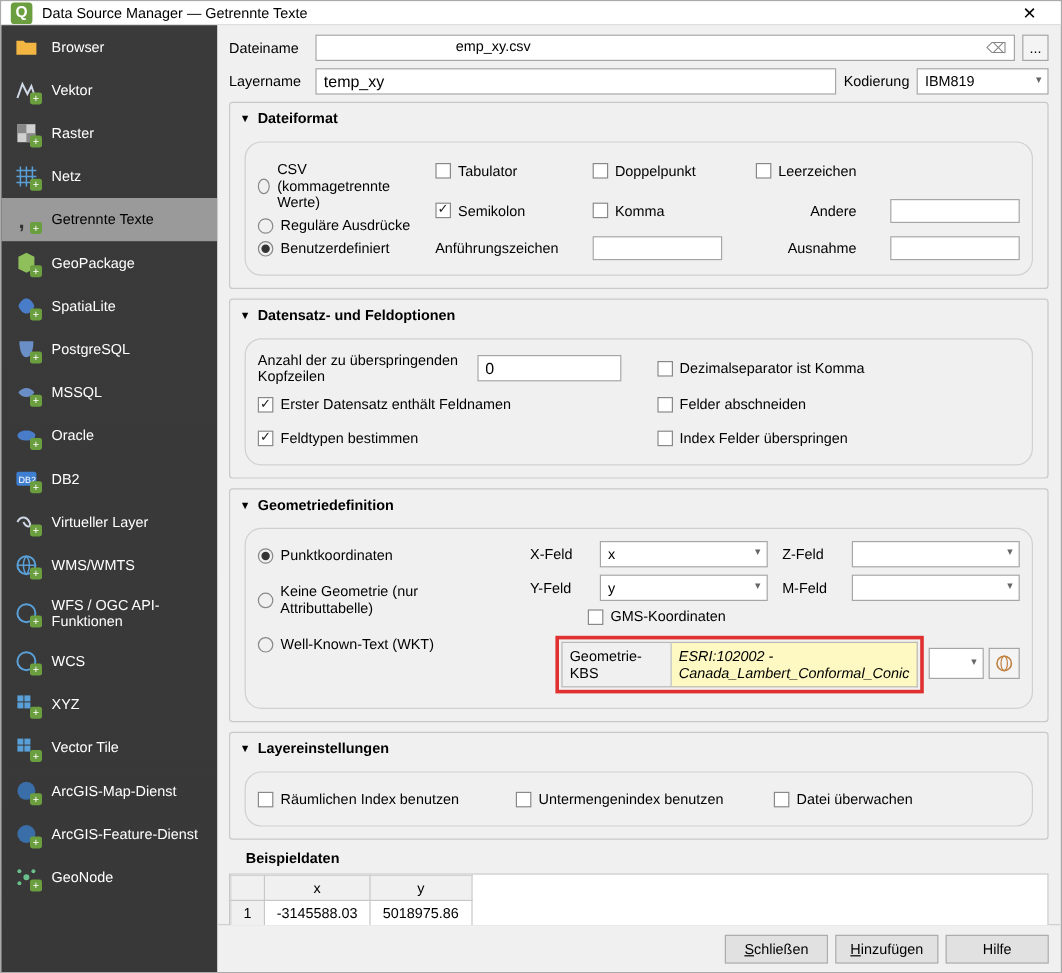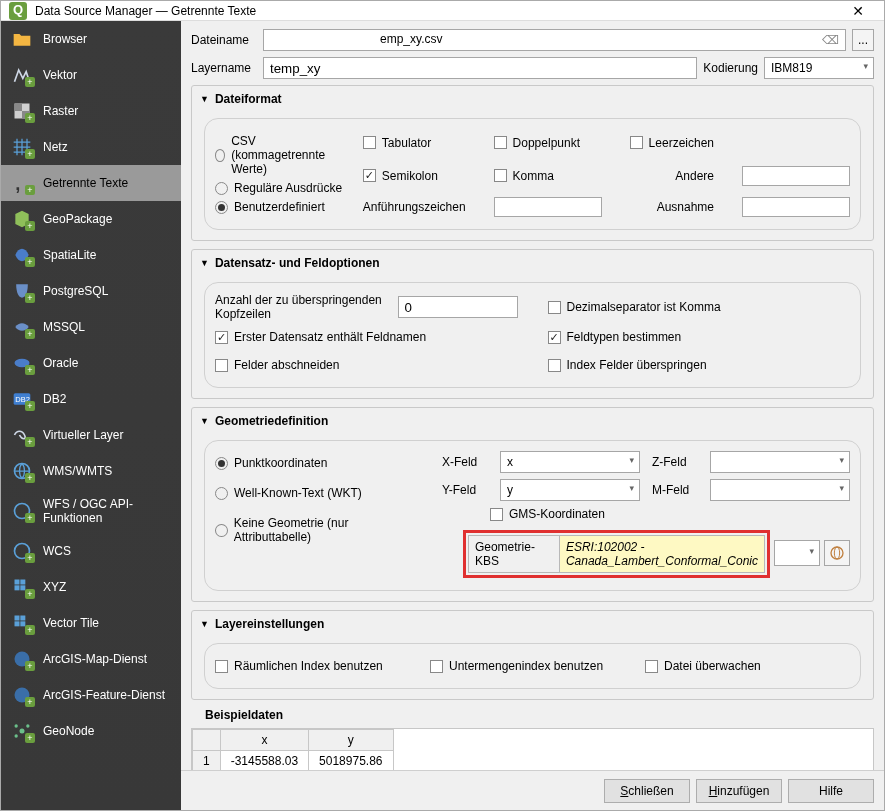--- a/index.html
+++ b/index.html
@@ -368,26 +368,26 @@
               </div>
               <div class="check">
                     <div class="cbox"></div>
                     <span>Dezimalseparator ist Komma</span>
                   </div>
               <div class="check">
                     <div class="cbox on"></div>
                     <span>Erster Datensatz enthält Feldnamen</span>
                   </div>
               <div class="check">
+                    <div class="cbox"></div>
+                    <span>Felder abschneiden</span>
+                  </div>
+              <div class="check">
                     <div class="cbox on"></div>
                     <span>Feldtypen bestimmen</span>
-                  </div>
-              <div class="check">
-                    <div class="cbox"></div>
-                    <span>Felder abschneiden</span>
                   </div>
               <div class="check">
                     <div class="cbox"></div>
                     <span>Index Felder überspringen</span>
                   </div>
             </div>
           </div>
             </div>
         </div>
 
@@ -399,25 +399,25 @@
           <div class="group-b">
               <div class="group-inner">
             <div class="geo-grid">
               <div class="geo-left">
                 <div class="radio">
                       <div class="rdot on"></div>
                       <span>Punktkoordinaten</span>
                     </div>
                 <div class="radio" style="margin-top:16px;">
                       <div class="rdot"></div>
-                      <span>Well-Known-Text (WKT)</span>
+                      <span>Keine Geometrie (nur Attributtabelle)</span>
                     </div>
                 <div class="radio" style="margin-top:16px;">
                       <div class="rdot"></div>
-                      <span>Keine Geometrie (nur Attributtabelle)</span>
+                      <span>Well-Known-Text (WKT)</span>
                     </div>
               </div>
               <div class="geo-right">
                 <div class="fldrow">
                   <span>X-Feld</span>
                   <div class="combo fill">
                         <span>x</span>
                       </div>
                   <span>Z-Feld</span>
                   <div class="combo fill">

